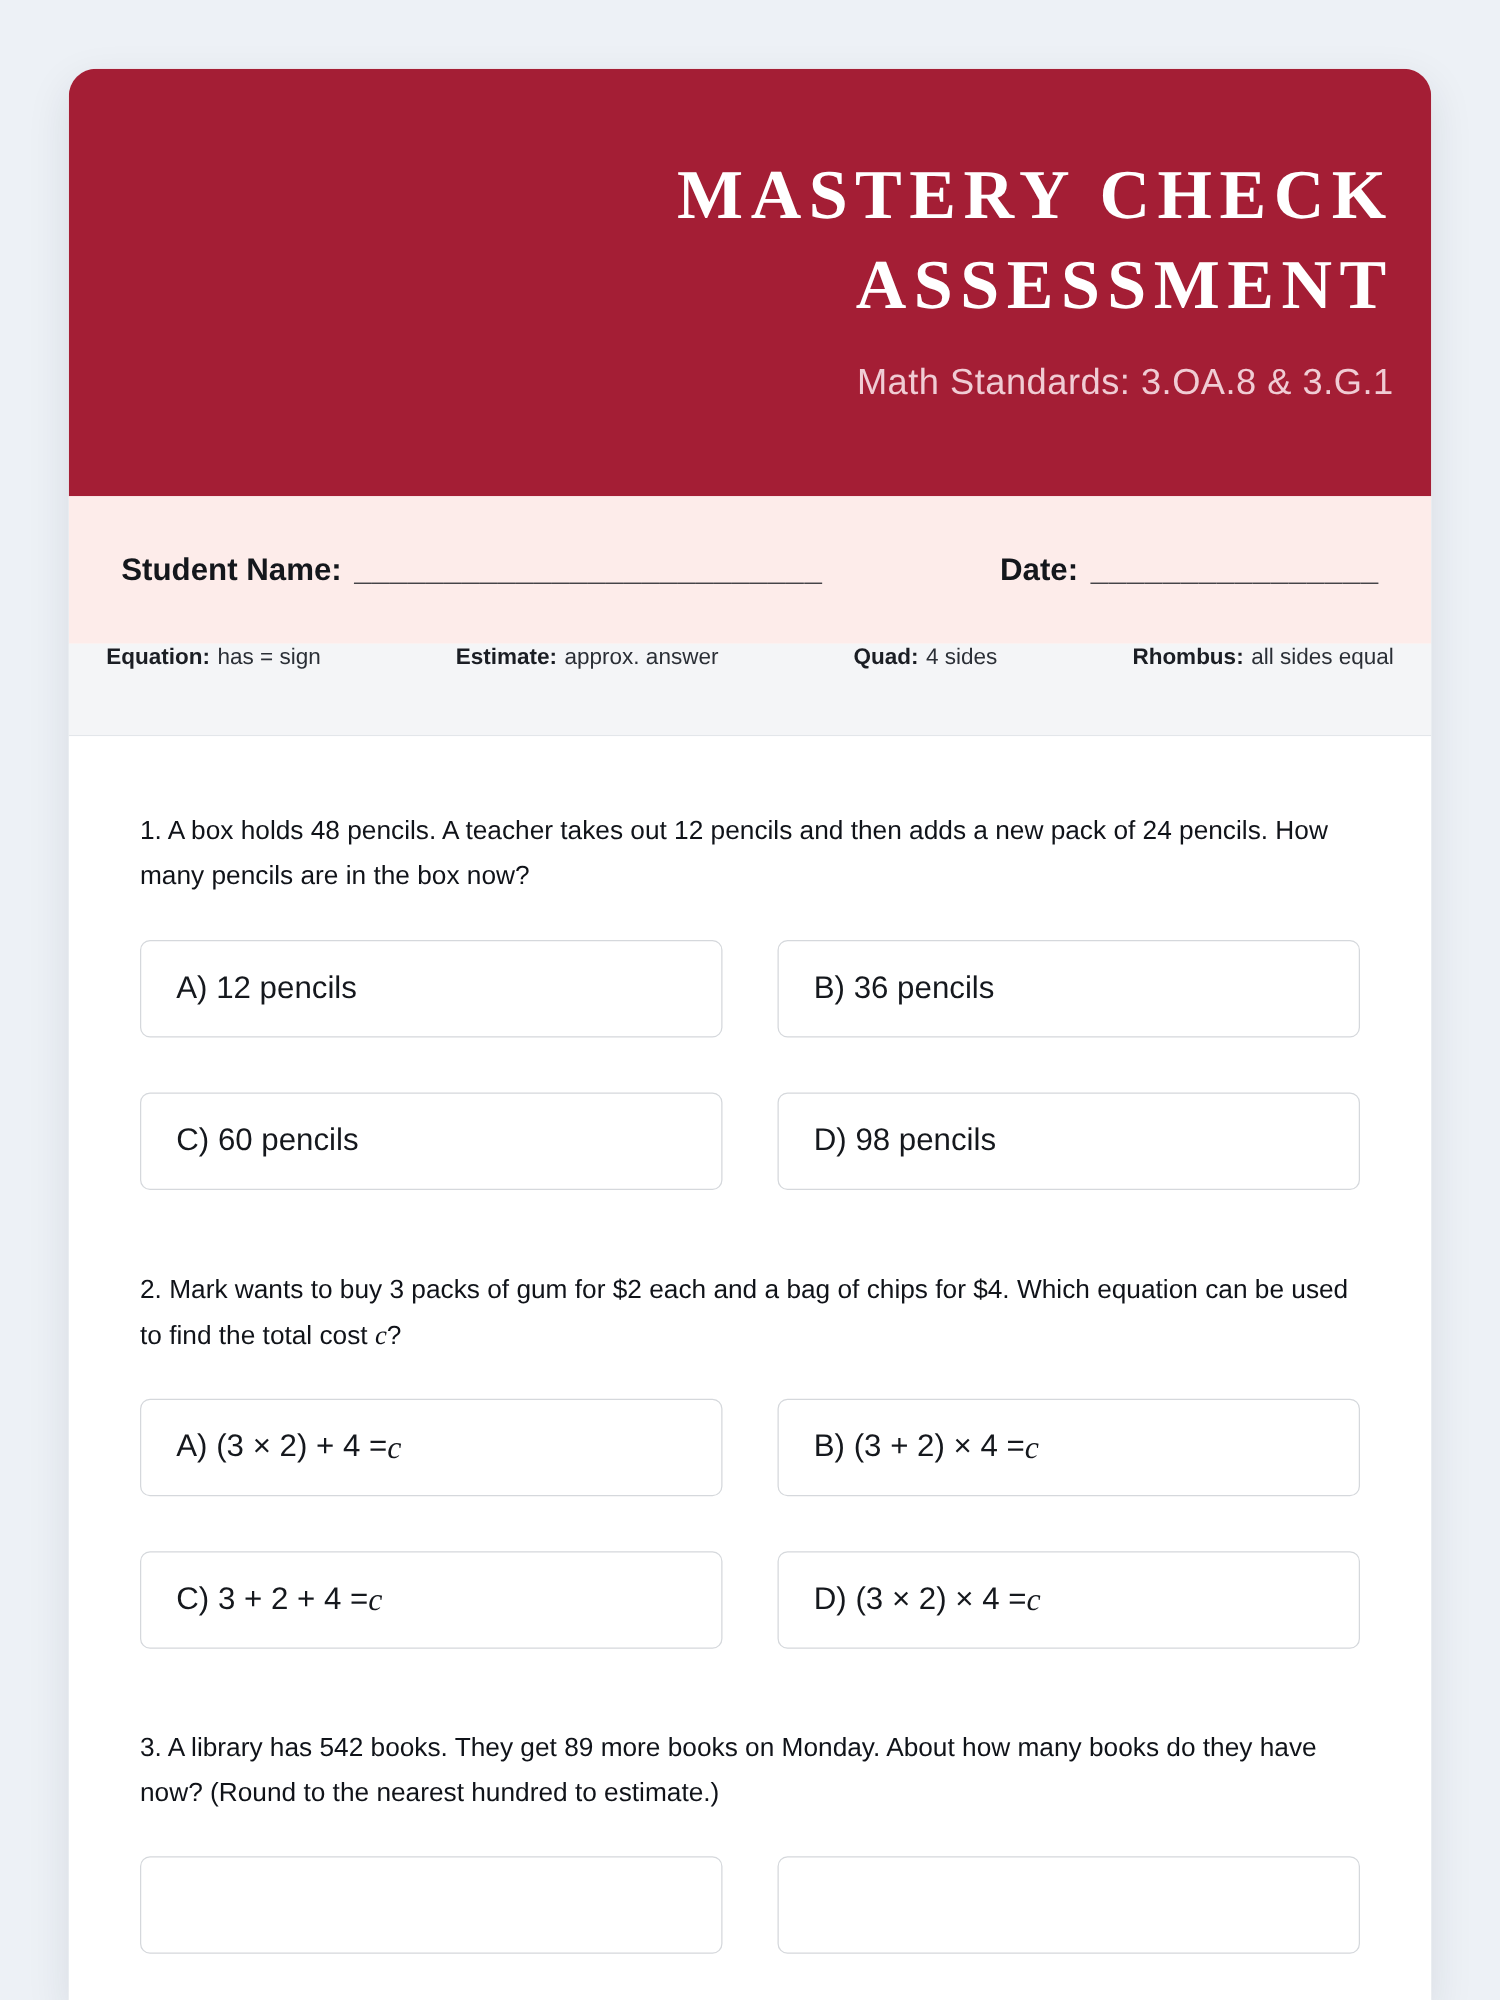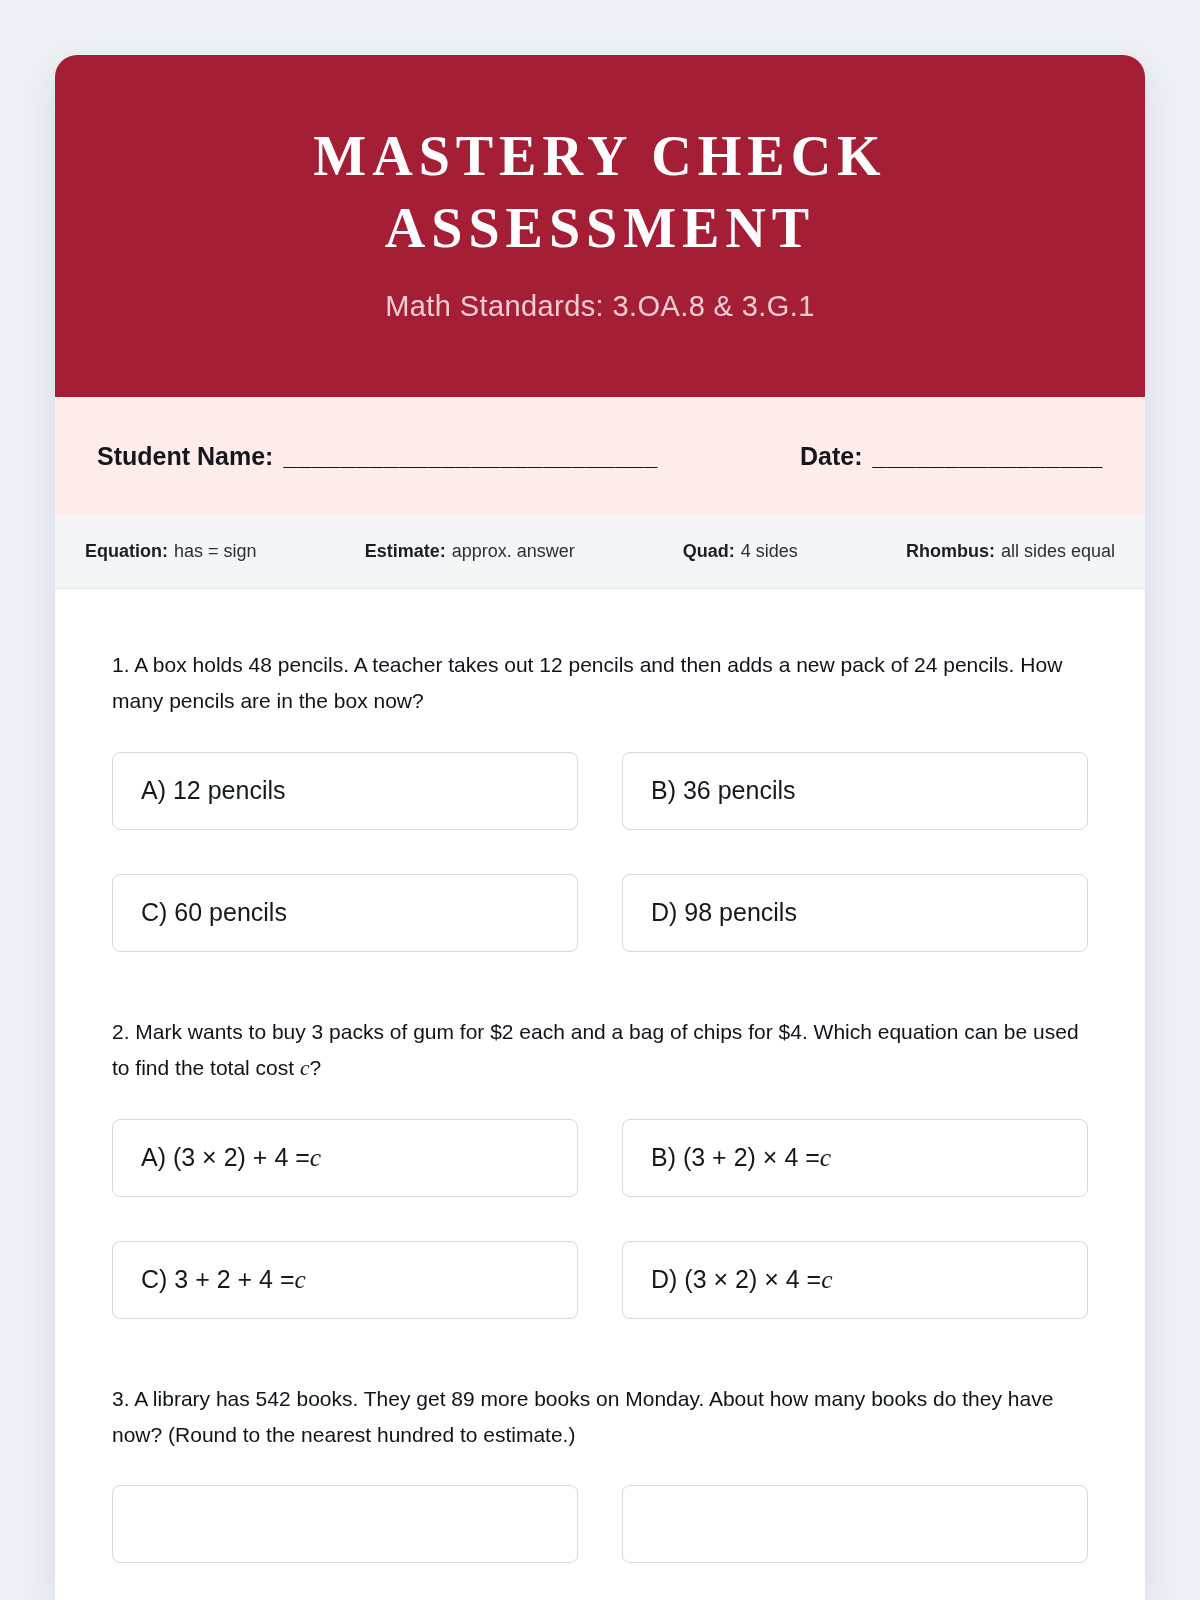--- a/index.html
+++ b/index.html
@@ -26,21 +26,21 @@
     left: 55px;
     top: 55px;
     width: 1090px;
     background: #ffffff;
     border-radius: 22px 22px 0 0;
     overflow: hidden;
     box-shadow: 0 12px 34px rgba(30, 41, 59, 0.10);
   }
   .header {
     background: var(--header-maroon);
-    text-align: center;
+    text-align: right;
     padding: 66px 30px 58px;
   }
   .header h1 {
     margin: 0;
     font-family: "Liberation Serif", serif;
     font-weight: 700;
     font-size: 56px;
     line-height: 1.28;
     letter-spacing: 6px;
     color: #ffffff;
@@ -62,21 +62,21 @@
     font-weight: 700;
     color: var(--ink);
   }
   .student-band .field { white-space: nowrap; }
   .student-band .label { margin-right: 10px; }
   .student-band .blank { letter-spacing: 0.5px; }
   .vocab-band {
     background: var(--vocab-bar-bg);
     height: 74px;
     display: flex;
-    align-items: center;
+    align-items: flex-start;
     justify-content: space-between;
     padding: 0 30px;
     font-size: 18px;
     color: #2b2f36;
     border-bottom: 1px solid #e3e6ea;
   }
   .vocab-item { white-space: nowrap; }
   .vocab-term { font-weight: 700; color: #1b1e24; margin-right: 6px; }
   .body {
     background: #ffffff;

